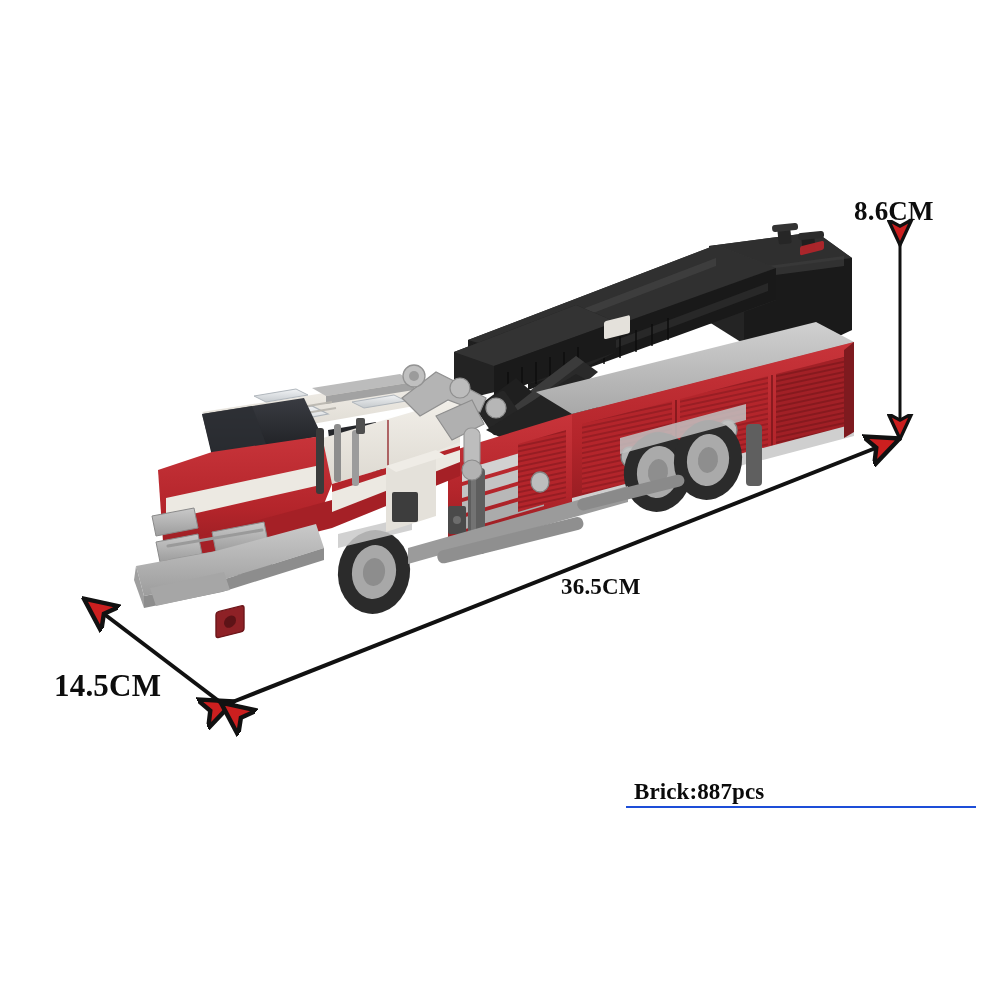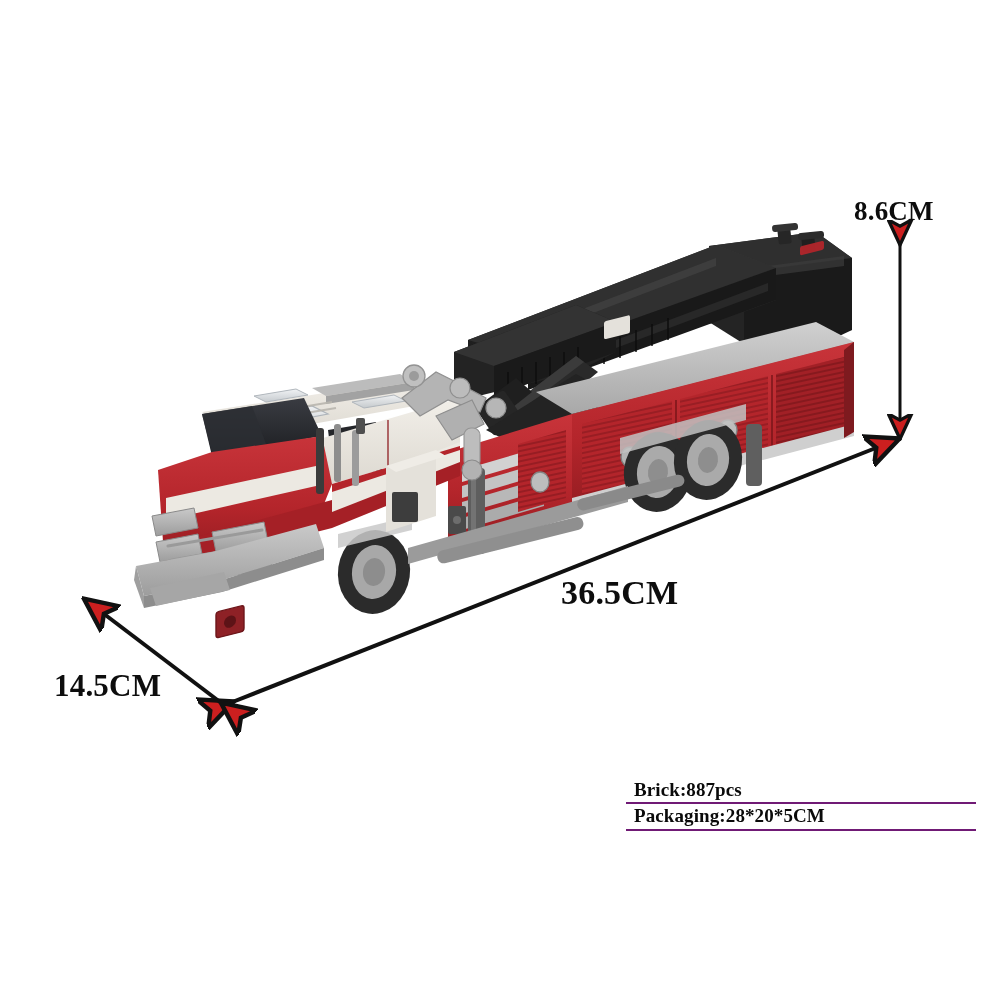--- a/index.html
+++ b/index.html
@@ -22,37 +22,37 @@
   }
   .dim-label {
     position: absolute;
     font-family: "Liberation Serif", serif;
     font-weight: bold;
     color: #0d0d0d;
     white-space: nowrap;
     letter-spacing: 0.2px;
   }
   #label-height { font-size: 27px; left: 838px; top: 196px; }
-  #label-length { font-size: 34px; left: 545px; top: 574px; }
+  #label-length { font-size: 23px; left: 545px; top: 574px; }
   #label-depth  { font-size: 31px; left: 38px;  top: 668px; }
 
   #spec-block {
     position: absolute;
     left: 610px;
     top: 778px;
     width: 350px;
   }
   .spec-line {
     font-family: "Liberation Serif", serif;
     font-weight: bold;
-    font-size: 19px;
+    font-size: 23px;
     color: #0a0a0a;
     line-height: 1.02;
     padding: 2px 0 3px 8px;
-    border-bottom: 2px solid #701a75;
+    border-bottom: 2px solid #1d4ed8;
     white-space: nowrap;
     letter-spacing: 0.1px;
   }
   svg { display: block; }
 </style>
 </head>
 <body style="background: rgb(255, 255, 255);">
 
 <div id="stage">
 
@@ -349,16 +349,15 @@
       <line x1="208" y1="705" x2="71" y2="601" stroke="#111111" stroke-width="4" marker-start="url(#arrowRed)" marker-end="url(#arrowRed)"></line>
     </g>
   </svg>
 
   <div class="dim-label" id="label-height">8.6CM</div>
   <div class="dim-label" id="label-length">36.5CM</div>
   <div class="dim-label" id="label-depth">14.5CM</div>
 
   <div id="spec-block">
     <div class="spec-line">Brick:887pcs</div>
-    <div class="spec-line">Packaging:28*20*5CM</div>
   </div>
 
 </div>
 
 </body></html>

